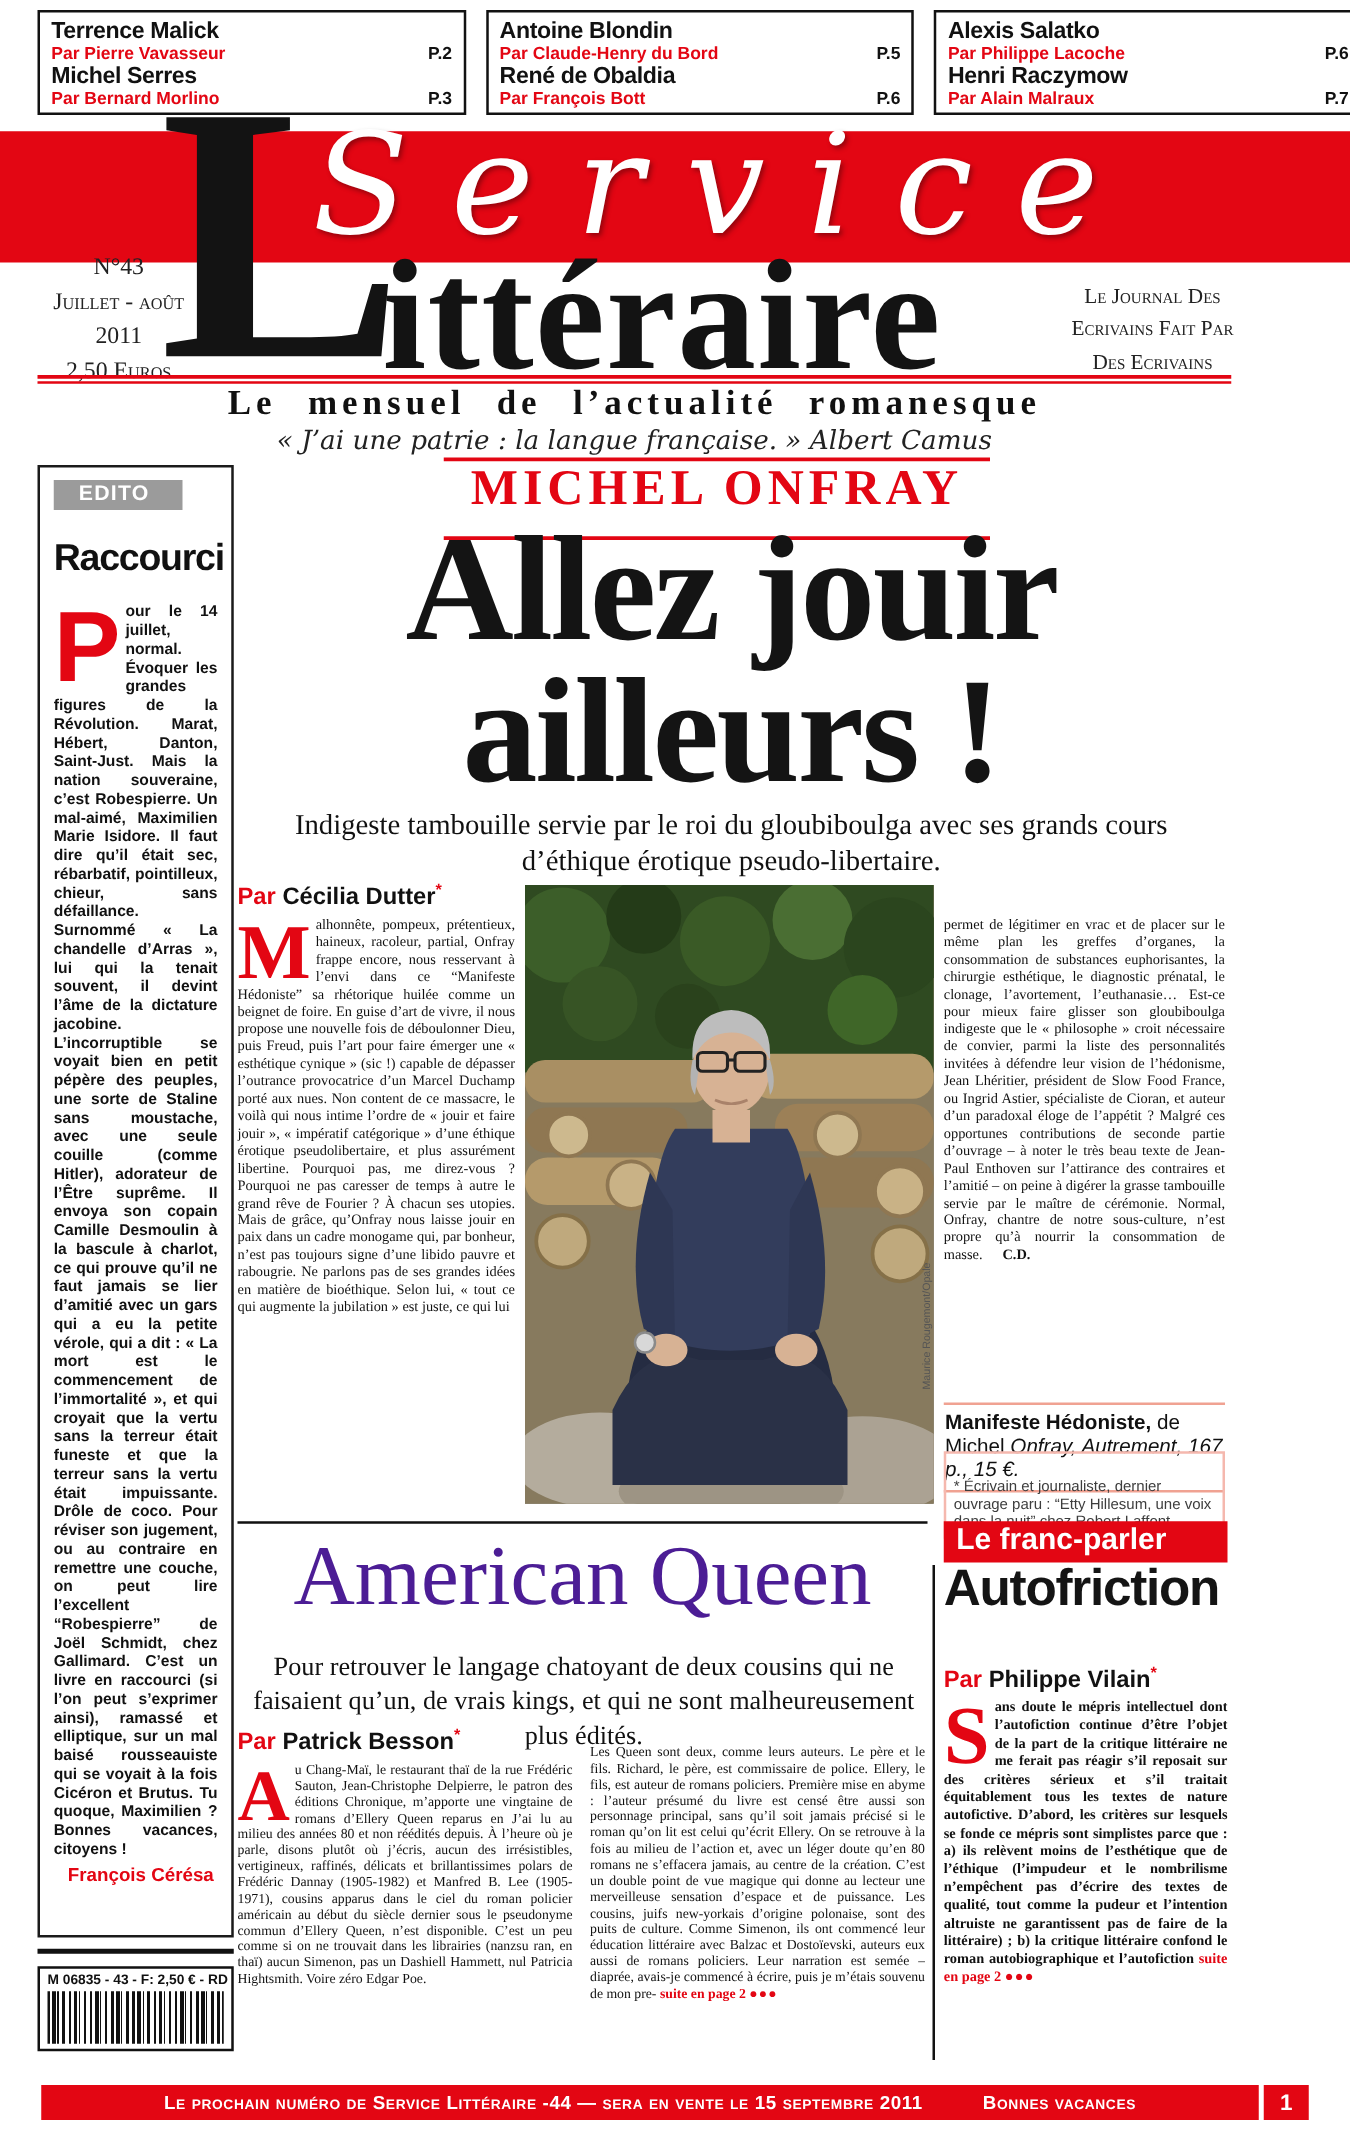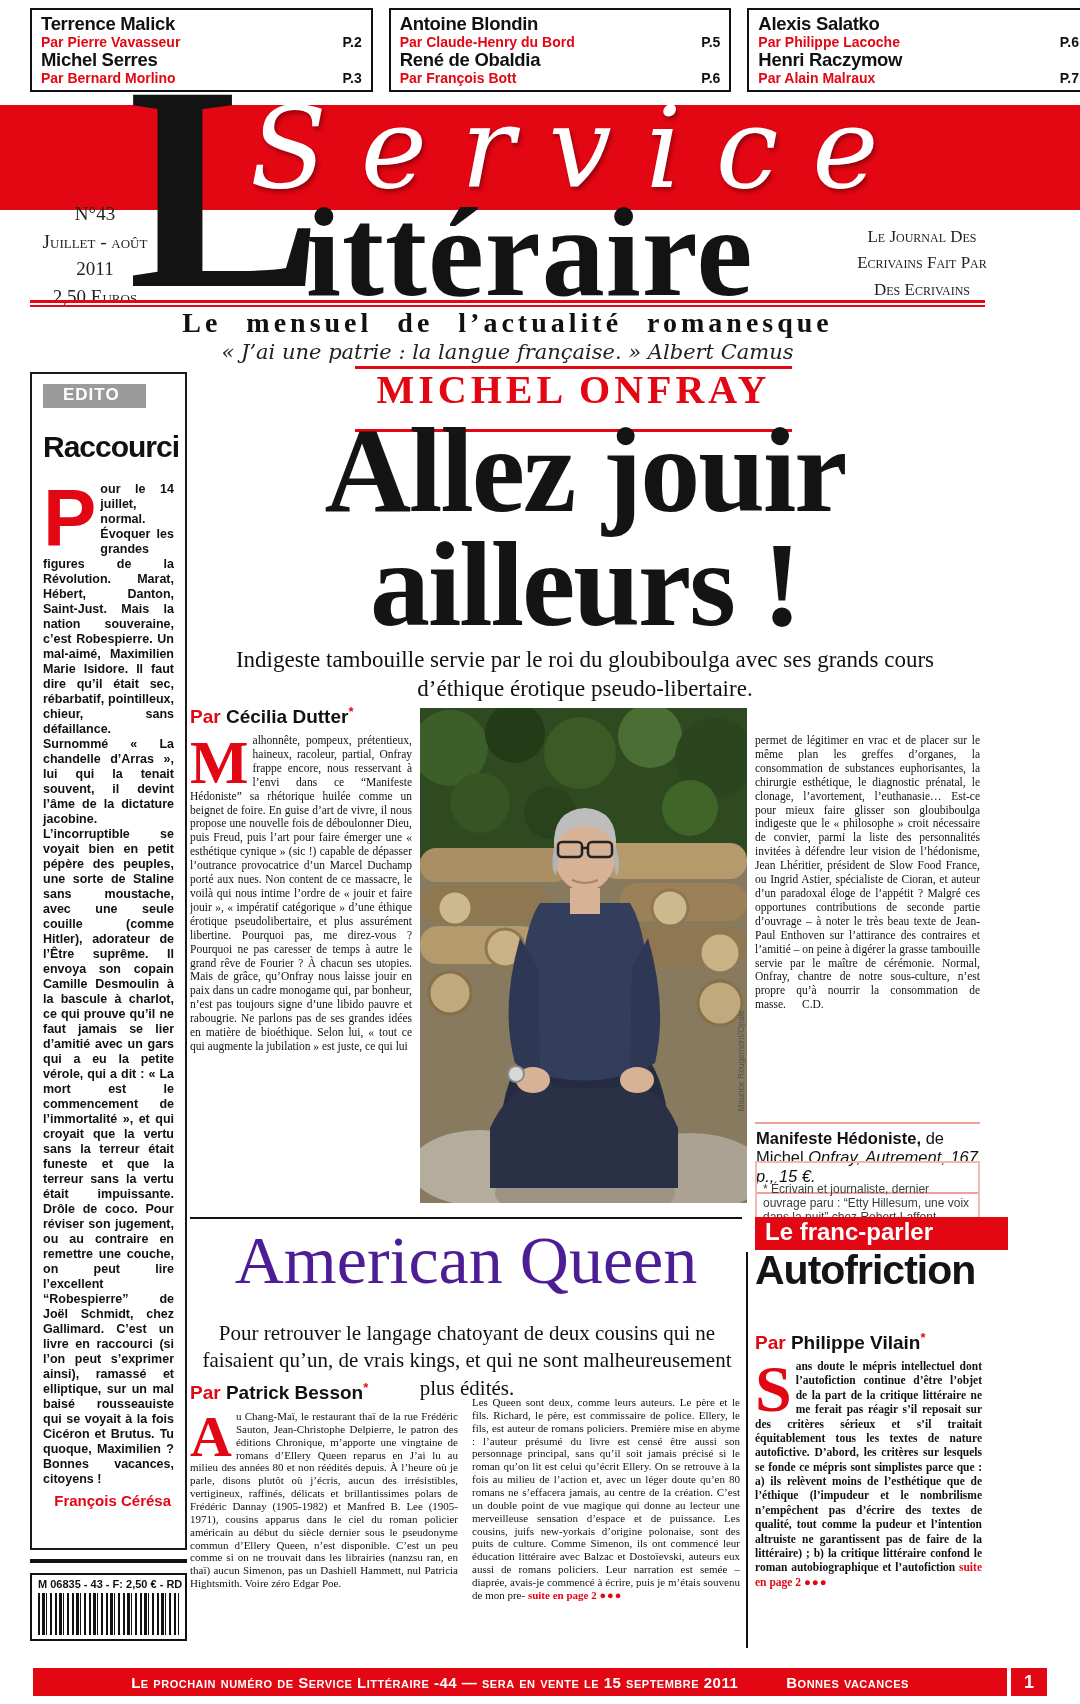--- a/index.html
+++ b/index.html
@@ -59,34 +59,34 @@
   .standfirst{position:absolute;top:646px;left:215px;width:740px;text-align:center;
               font:400 23px/1.25 "Liberation Serif",serif;color:#111;}
   .byline{font:700 19px/1.1 "Liberation Sans",sans-serif;color:#111;}
   .by-red{color:#e30613;}
   .ast{color:#e30613;font-size:13px;vertical-align:super;}
   .onfray-byline{position:absolute;top:705px;left:190px;}
   .serif-body{font:400 11.5px/1.21 "Liberation Serif",serif;color:#111;text-align:justify;}
   .onfray-col1{position:absolute;top:734px;left:190px;width:222px;height:455px;overflow:hidden;}
   .onfray-col2{position:absolute;top:734px;left:755px;width:225px;height:382px;overflow:hidden;}
   .drop-serif{float:left;color:#e30613;font:700 62px/0.82 "Liberation Serif",serif;margin:3px 4px 0 0;}
-  .cd{font-weight:400;margin-left:16px;margin-top:45px;}
+  .cd{font-weight:700;margin-left:16px;margin-top:45px;}
   .photo{position:absolute;top:708px;left:420px;width:327px;height:495px;background:#6e6550;}
   .photo svg{display:block;}
   .photo-credit{position:absolute;top:1010px;left:736px;font:8.5px "Liberation Sans",sans-serif;
                 color:#555;writing-mode:vertical-rl;transform:rotate(180deg);}
   .bookref{position:absolute;top:1122px;left:755px;width:225px;padding:5px 1px 6px;
            border-top:2px solid #f0a292;border-bottom:2px solid #f0a292;
            font:400 16.5px/1.15 "Liberation Sans",sans-serif;color:#111;}
   .bookref b{font-weight:700;}
   .footnote{position:absolute;top:1161px;left:755px;width:225px;border:2px solid #f5b8ae;
             padding:20px 6px 5px;font:400 12px/1.15 "Liberation Sans",sans-serif;color:#3d3d3d;}
 
   
-  .fp-banner{position:absolute;top:1217px;left:755px;width:253px;background:#e30613;color:#fff;
+  .fp-banner{position:absolute;top:1217px;left:755px;width:227px;background:#e30613;color:#fff;
              font:700 24px/1.1 "Liberation Sans",sans-serif;padding:2px 10px 5px;}
   .fp-title{position:absolute;top:1250px;left:755px;font:700 41px/1 "Liberation Sans",sans-serif;
             color:#141414;letter-spacing:-1px;}
   .fp-byline{position:absolute;top:1331px;left:755px;}
   .fp-body{position:absolute;top:1359px;left:755px;width:227px;height:284px;overflow:hidden;
            font:700 11.5px/1.25 "Liberation Serif",serif;color:#111;text-align:justify;}
   .fp-drop{float:left;color:#e30613;font:700 66px/0.8 "Liberation Serif",serif;margin:4px 4px 0 0;}
   .cont{color:#e30613;font-weight:700;}
   .dots{color:#e30613;letter-spacing:1px;}
 

